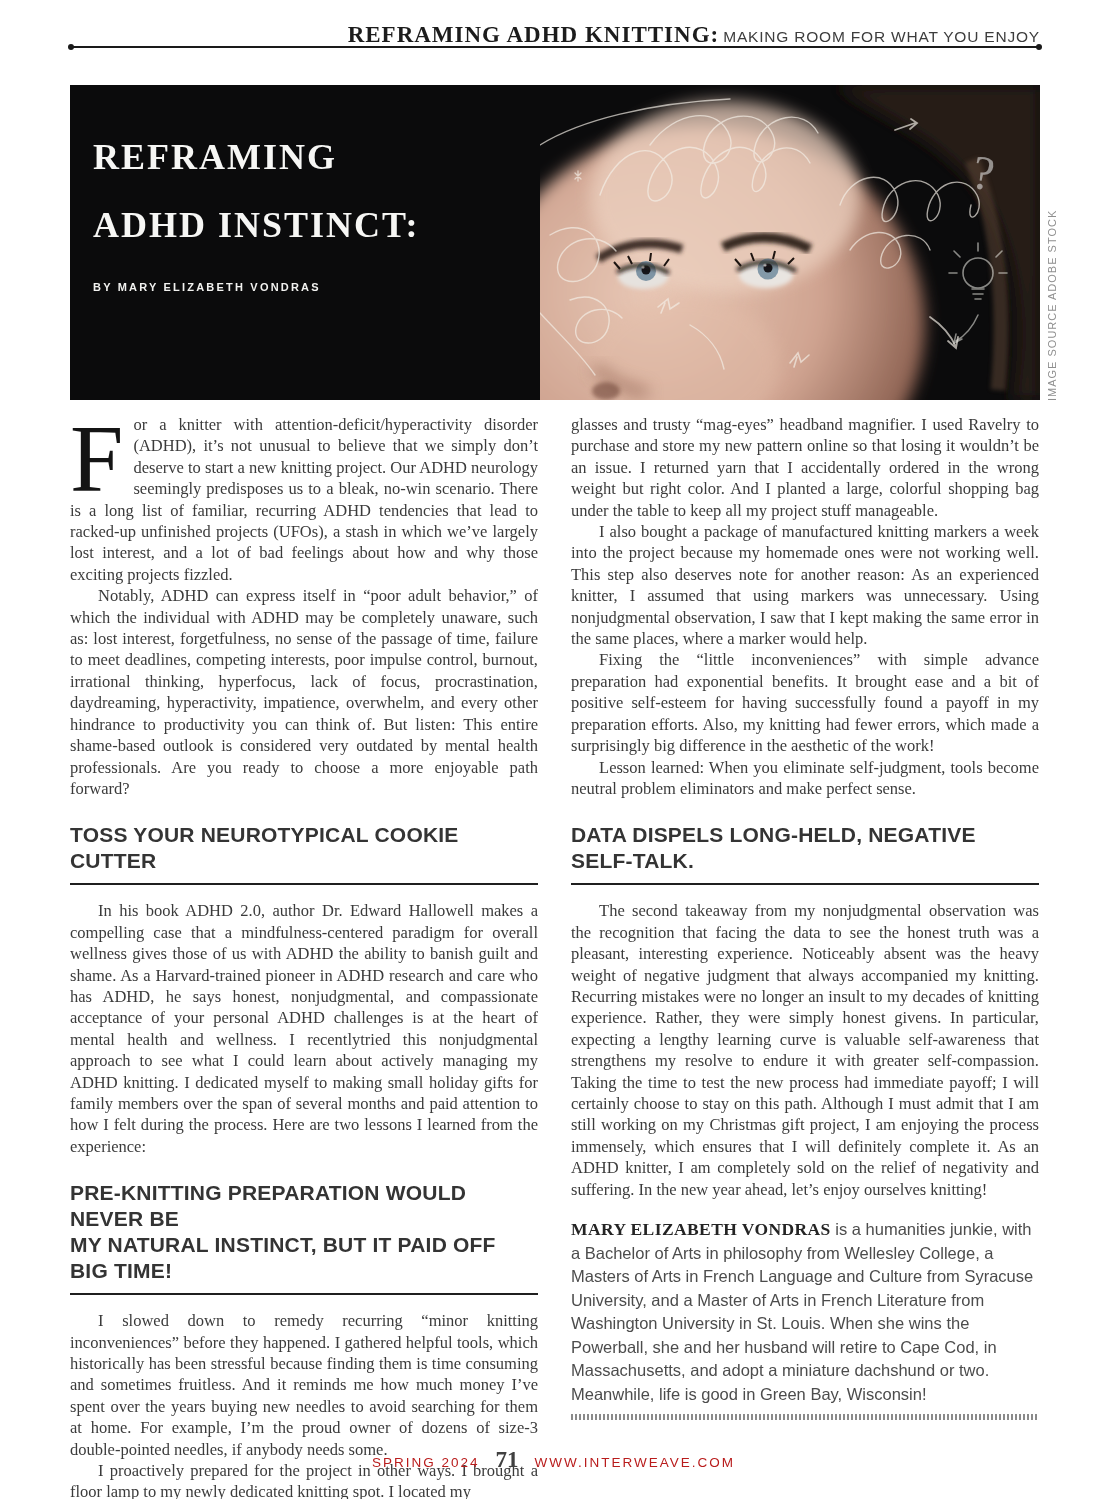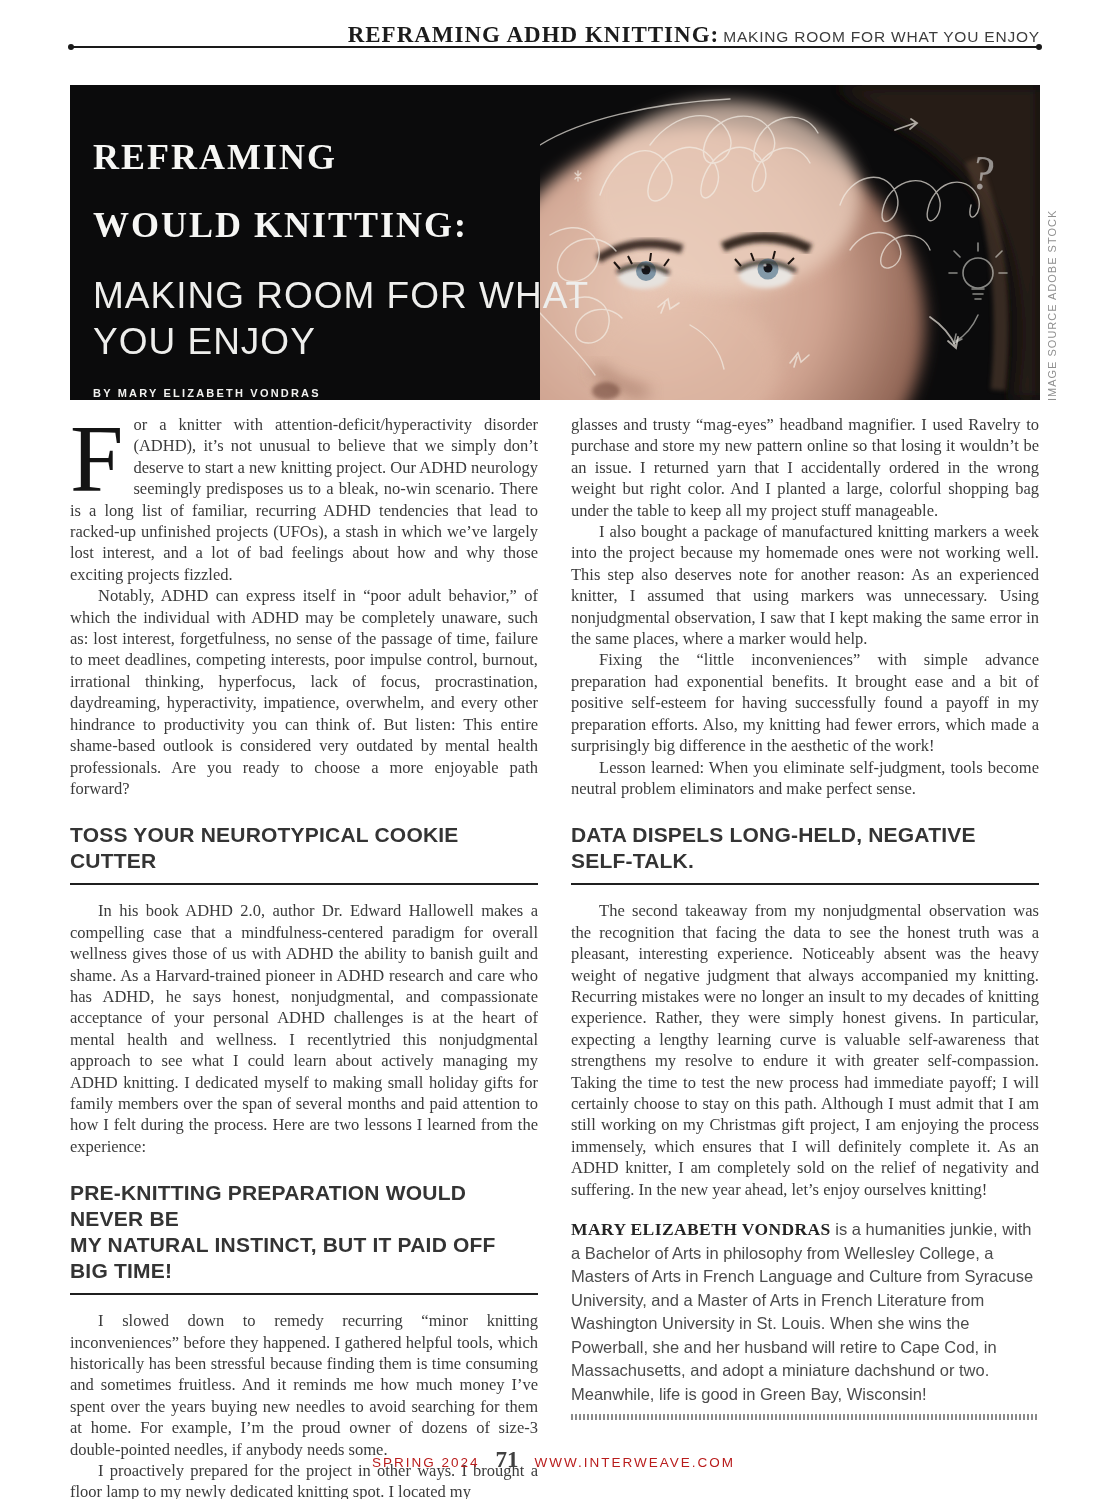--- a/index.html
+++ b/index.html
@@ -196,25 +196,21 @@
         <circle cx="438" cy="188" r="15"></circle>
         <path d="M432,204 h12 M433,209 h10 M435,214 h6"></path>
         <path d="M438,166 v-8 M420,172 l-6,-6 M456,172 l6,-6 M417,188 h-8 M459,188 h8"></path>
         <path d="M438,230 q-8,18 -22,26 m6,-2 l-8,4 l2,-9" stroke-width="1.5"></path>
       </g>
     </svg>
 
     <div class="hero-text">
       <div class="hero-title">
         <span>REFRAMING</span><br>
-        <span>WOULD KNITTING:</span>
-      </div>
-      <div class="hero-sub">
-        <span>MAKING ROOM FOR WHAT</span><br>
-        <span>YOU ENJOY</span>
+        <span>ADHD INSTINCT:</span>
       </div>
       <div class="hero-byline">BY MARY ELIZABETH VONDRAS</div>
     </div>
   </div>
 
   <div class="image-credit">IMAGE SOURCE ADOBE STOCK</div>
 
   <div class="columns">
 
     <div class="col">

